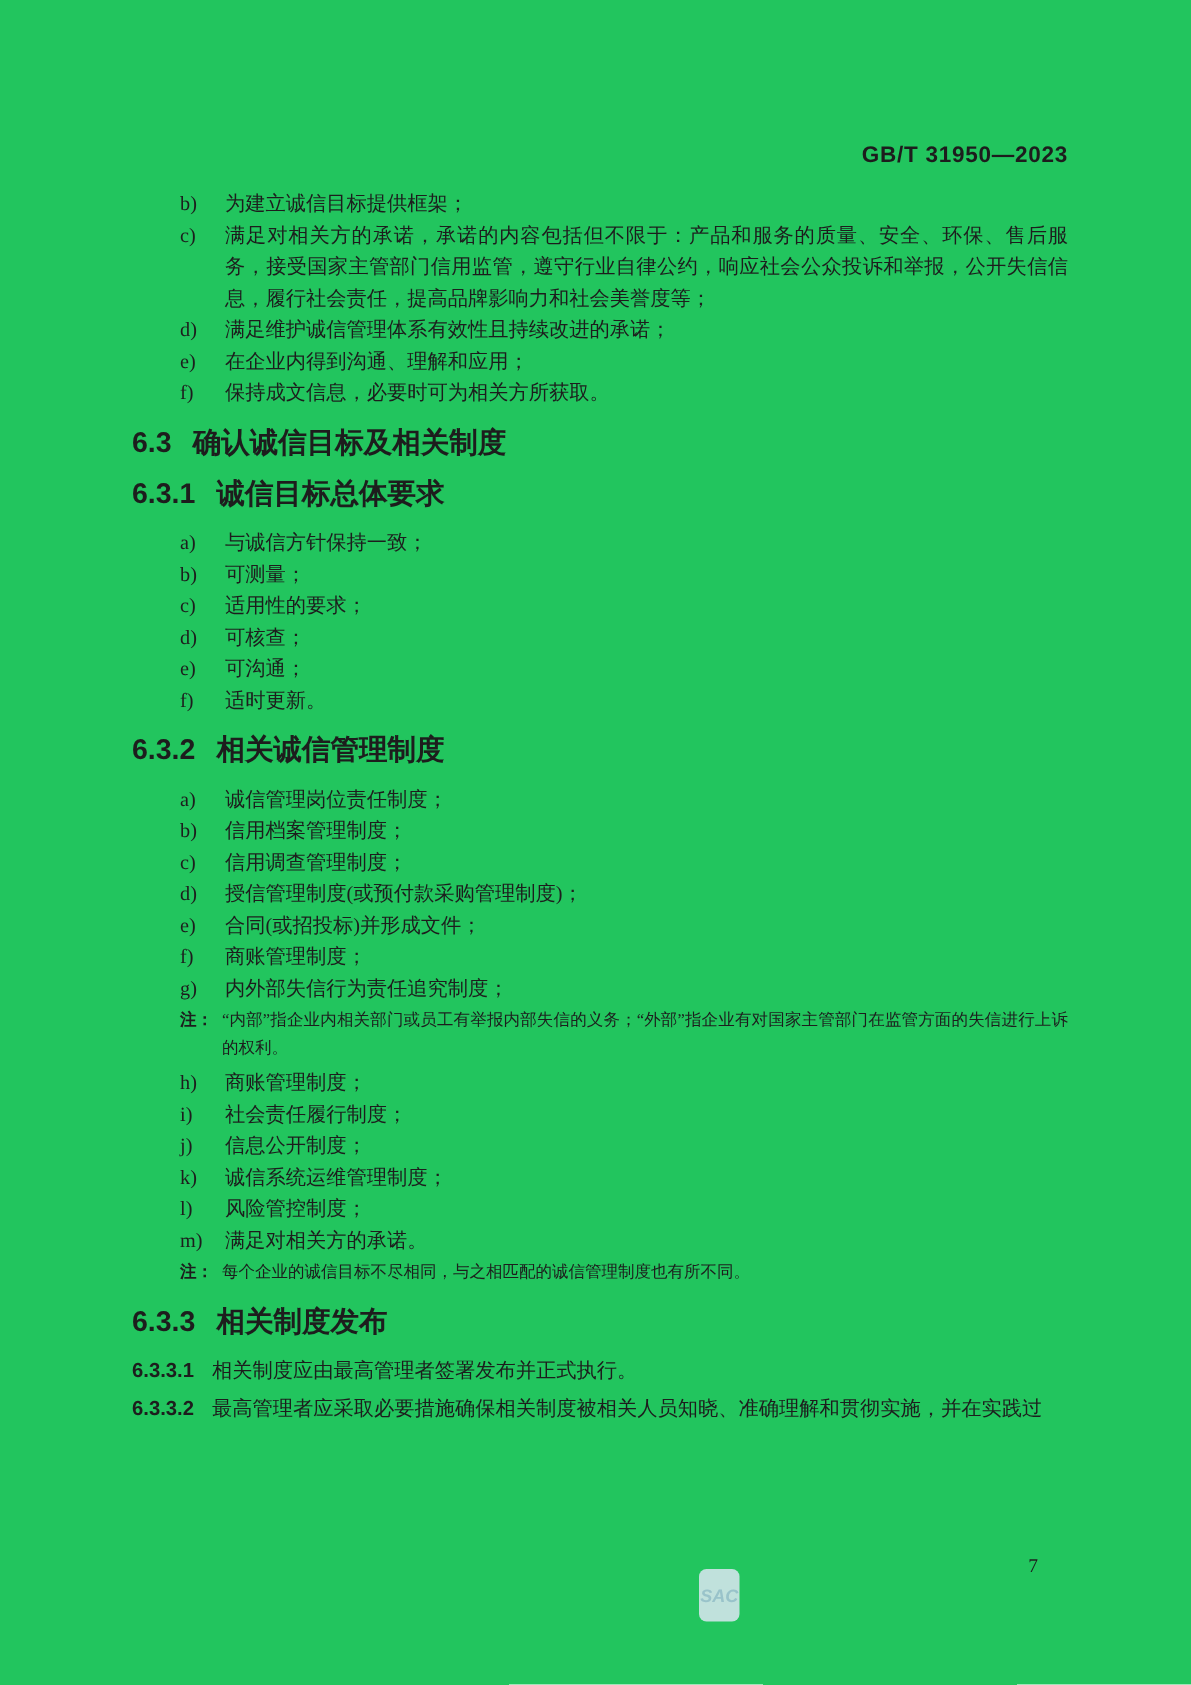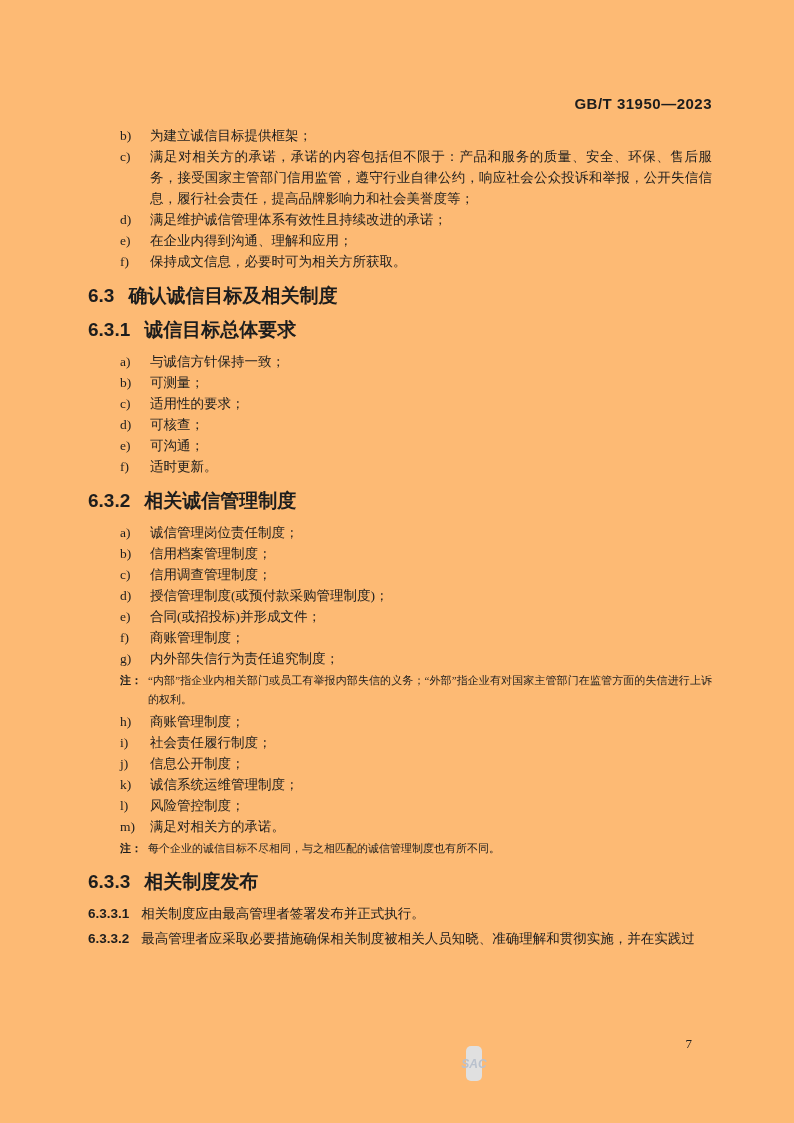--- a/index.html
+++ b/index.html
@@ -1,19 +1,19 @@
 <!DOCTYPE html>
 <html><head>
 <meta charset="utf-8">
 <style>
   html,body{margin:0;padding:0;background:#ffffff;}
   .sheet{
     position:relative;
     width:794px;height:1123px;
-    background:#fdba74;
+    background:#22c55e;
     overflow:hidden;
     font-family:"Liberation Serif","DejaVu Serif",serif;
     color:#1d1d1d;
   }
   .content{position:absolute;left:88px;top:0;width:624px;}
   .doc-header{
     margin-top:95px;
     text-align:right;
     font-family:"Liberation Sans","DejaVu Sans",sans-serif;
     font-weight:bold;
@@ -47,21 +47,21 @@
   p.clause .num{
     font-family:"Liberation Sans","DejaVu Sans",sans-serif;
     font-weight:bold;margin-right:12px;
   }
   .page-number{
     position:absolute;top:1036px;right:102px;
     font-size:13px;line-height:16px;
   }
   .watermark{
     position:absolute;left:466px;top:1046px;
-    width:16px;height:35px;border-radius:5px;
+    width:27px;height:35px;border-radius:5px;
     display:flex;align-items:center;justify-content:center;
     font-family:"Liberation Sans","DejaVu Sans",sans-serif;
     font-weight:bold;font-style:italic;font-size:12px;
     opacity:.85;
   }
 </style>
 </head>
 <body>
 
 <div class="sheet">

